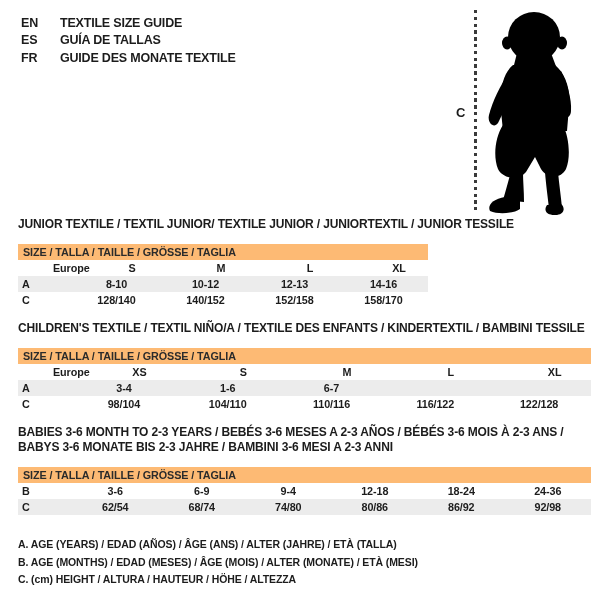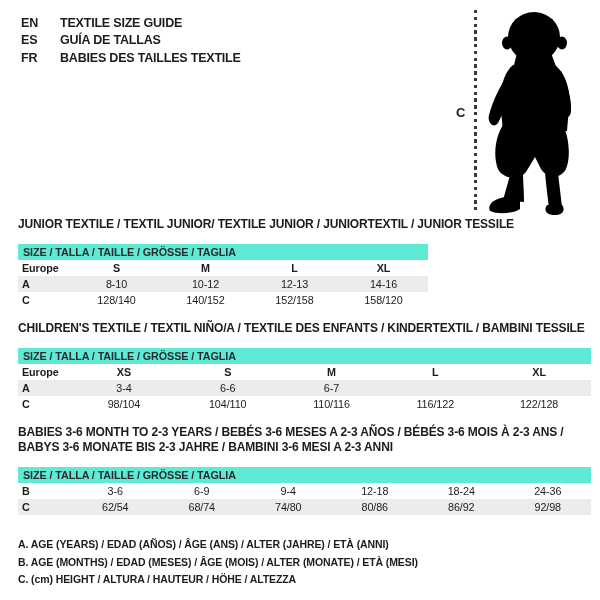--- a/index.html
+++ b/index.html
@@ -28,48 +28,48 @@
   
   .section { left:18px; }
   .sec-1 { top:217px; width:410px; }
   .sec-2 { top:321px; width:573px; }
   .sec-3 { top:425px; width:573px; }
   .section-title { font-size:12px; font-weight:700; letter-spacing:-0.15px;
                    line-height:15px; white-space:nowrap; }
   .section-title:empty { display:none; }
 
   .tbl { margin-top:12px; width:100%; }
-  .tbl-bar { height:16px; line-height:16px; background:#5eead4; color:#2b2b2b;
+  .tbl-bar { height:16px; line-height:16px; background:#fdba74; color:#2b2b2b;
              font-size:10.8px; font-weight:700; letter-spacing:-0.1px; padding-left:5px; }
   .tbl-row { display:grid; height:16px; line-height:16px; font-size:10.8px; letter-spacing:-0.1px; }
   .tbl-row.shaded { background:#ececec; }
-  .cell { text-align:center; font-weight:400; }
+  .cell { text-align:center; font-weight:700; }
   .cell.label { text-align:left; padding-left:4px; font-weight:700; }
-  .tbl-row.row-head .cell { font-weight:700; }
+  .tbl-row.row-head .cell { font-weight:700;margin-left:31px; }
 
   
   .notes { left:18px; top:536px; }
   .note-line { font-size:10.5px; font-weight:700; letter-spacing:-0.1px;
                line-height:17.5px; white-space:nowrap; }
 </style>
 </head>
 <body>
 
 <div class="abs lang-list">
     <div class="lang-row">
       <span class="lang-code">EN</span>
       <span class="lang-label">TEXTILE SIZE GUIDE</span>
     </div>
     <div class="lang-row">
       <span class="lang-code">ES</span>
       <span class="lang-label">GUÍA DE TALLAS</span>
     </div>
     <div class="lang-row">
       <span class="lang-code">FR</span>
-      <span class="lang-label">BABIES DES TAILLES TEXTILE</span>
+      <span class="lang-label">GUIDE DES MONATE TEXTILE</span>
     </div>
   </div>
 
 <div class="abs measure-line"></div>
 <div class="abs measure-label">C</div>
 <svg class="abs silhouette" width="102" height="208" viewBox="0 0 102 208" aria-hidden="true">
   <g fill="#000000">
     <ellipse cx="47" cy="30" rx="26" ry="25"></ellipse>
     <ellipse cx="20" cy="36" rx="5" ry="6.5"></ellipse>
     <ellipse cx="75" cy="36" rx="5" ry="6.5"></ellipse>
@@ -101,41 +101,41 @@
         <span class="cell">8-10</span>
         <span class="cell">10-12</span>
         <span class="cell">12-13</span>
         <span class="cell">14-16</span>
       </div>
       <div class="tbl-row" style="grid-template-columns: 54px repeat(4, 1fr);">
         <span class="cell label">C</span>
         <span class="cell">128/140</span>
         <span class="cell">140/152</span>
         <span class="cell">152/158</span>
-        <span class="cell">158/120</span>
+        <span class="cell">158/170</span>
       </div>
     </div>
 </div>
 
 <div class="abs section sec-2">
   <div class="section-title">CHILDREN'S TEXTILE / TEXTIL NIÑO/A / TEXTILE DES ENFANTS / KINDERTEXTIL / BAMBINI TESSILE</div>
   <div class="tbl">
       <div class="tbl-bar">SIZE / TALLA / TAILLE / GRÖSSE / TAGLIA</div>
       <div class="tbl-row row-head" style="grid-template-columns: 54px repeat(5, 1fr);">
         <span class="cell label">Europe</span>
         <span class="cell">XS</span>
         <span class="cell">S</span>
         <span class="cell">M</span>
         <span class="cell">L</span>
         <span class="cell">XL</span>
       </div>
       <div class="tbl-row shaded" style="grid-template-columns: 54px repeat(5, 1fr);">
         <span class="cell label">A</span>
         <span class="cell">3-4</span>
-        <span class="cell">6-6</span>
+        <span class="cell">1-6</span>
         <span class="cell">6-7</span>
       </div>
       <div class="tbl-row" style="grid-template-columns: 54px repeat(5, 1fr);">
         <span class="cell label">C</span>
         <span class="cell">98/104</span>
         <span class="cell">104/110</span>
         <span class="cell">110/116</span>
         <span class="cell">116/122</span>
         <span class="cell">122/128</span>
       </div>
@@ -162,16 +162,16 @@
         <span class="cell">68/74</span>
         <span class="cell">74/80</span>
         <span class="cell">80/86</span>
         <span class="cell">86/92</span>
         <span class="cell">92/98</span>
       </div>
     </div>
 </div>
 
 <div class="abs notes">
-    <div class="note-line">A. AGE (YEARS) / EDAD (AÑOS) / ÂGE (ANS) / ALTER (JAHRE) / ETÀ (ANNI)</div>
+    <div class="note-line">A. AGE (YEARS) / EDAD (AÑOS) / ÂGE (ANS) / ALTER (JAHRE) / ETÀ (TALLA)</div>
     <div class="note-line">B. AGE (MONTHS) / EDAD (MESES) / ÂGE (MOIS) / ALTER (MONATE) / ETÀ (MESI)</div>
     <div class="note-line">C. (cm) HEIGHT / ALTURA / HAUTEUR / HÖHE / ALTEZZA</div>
   </div>
 
 </body></html>

